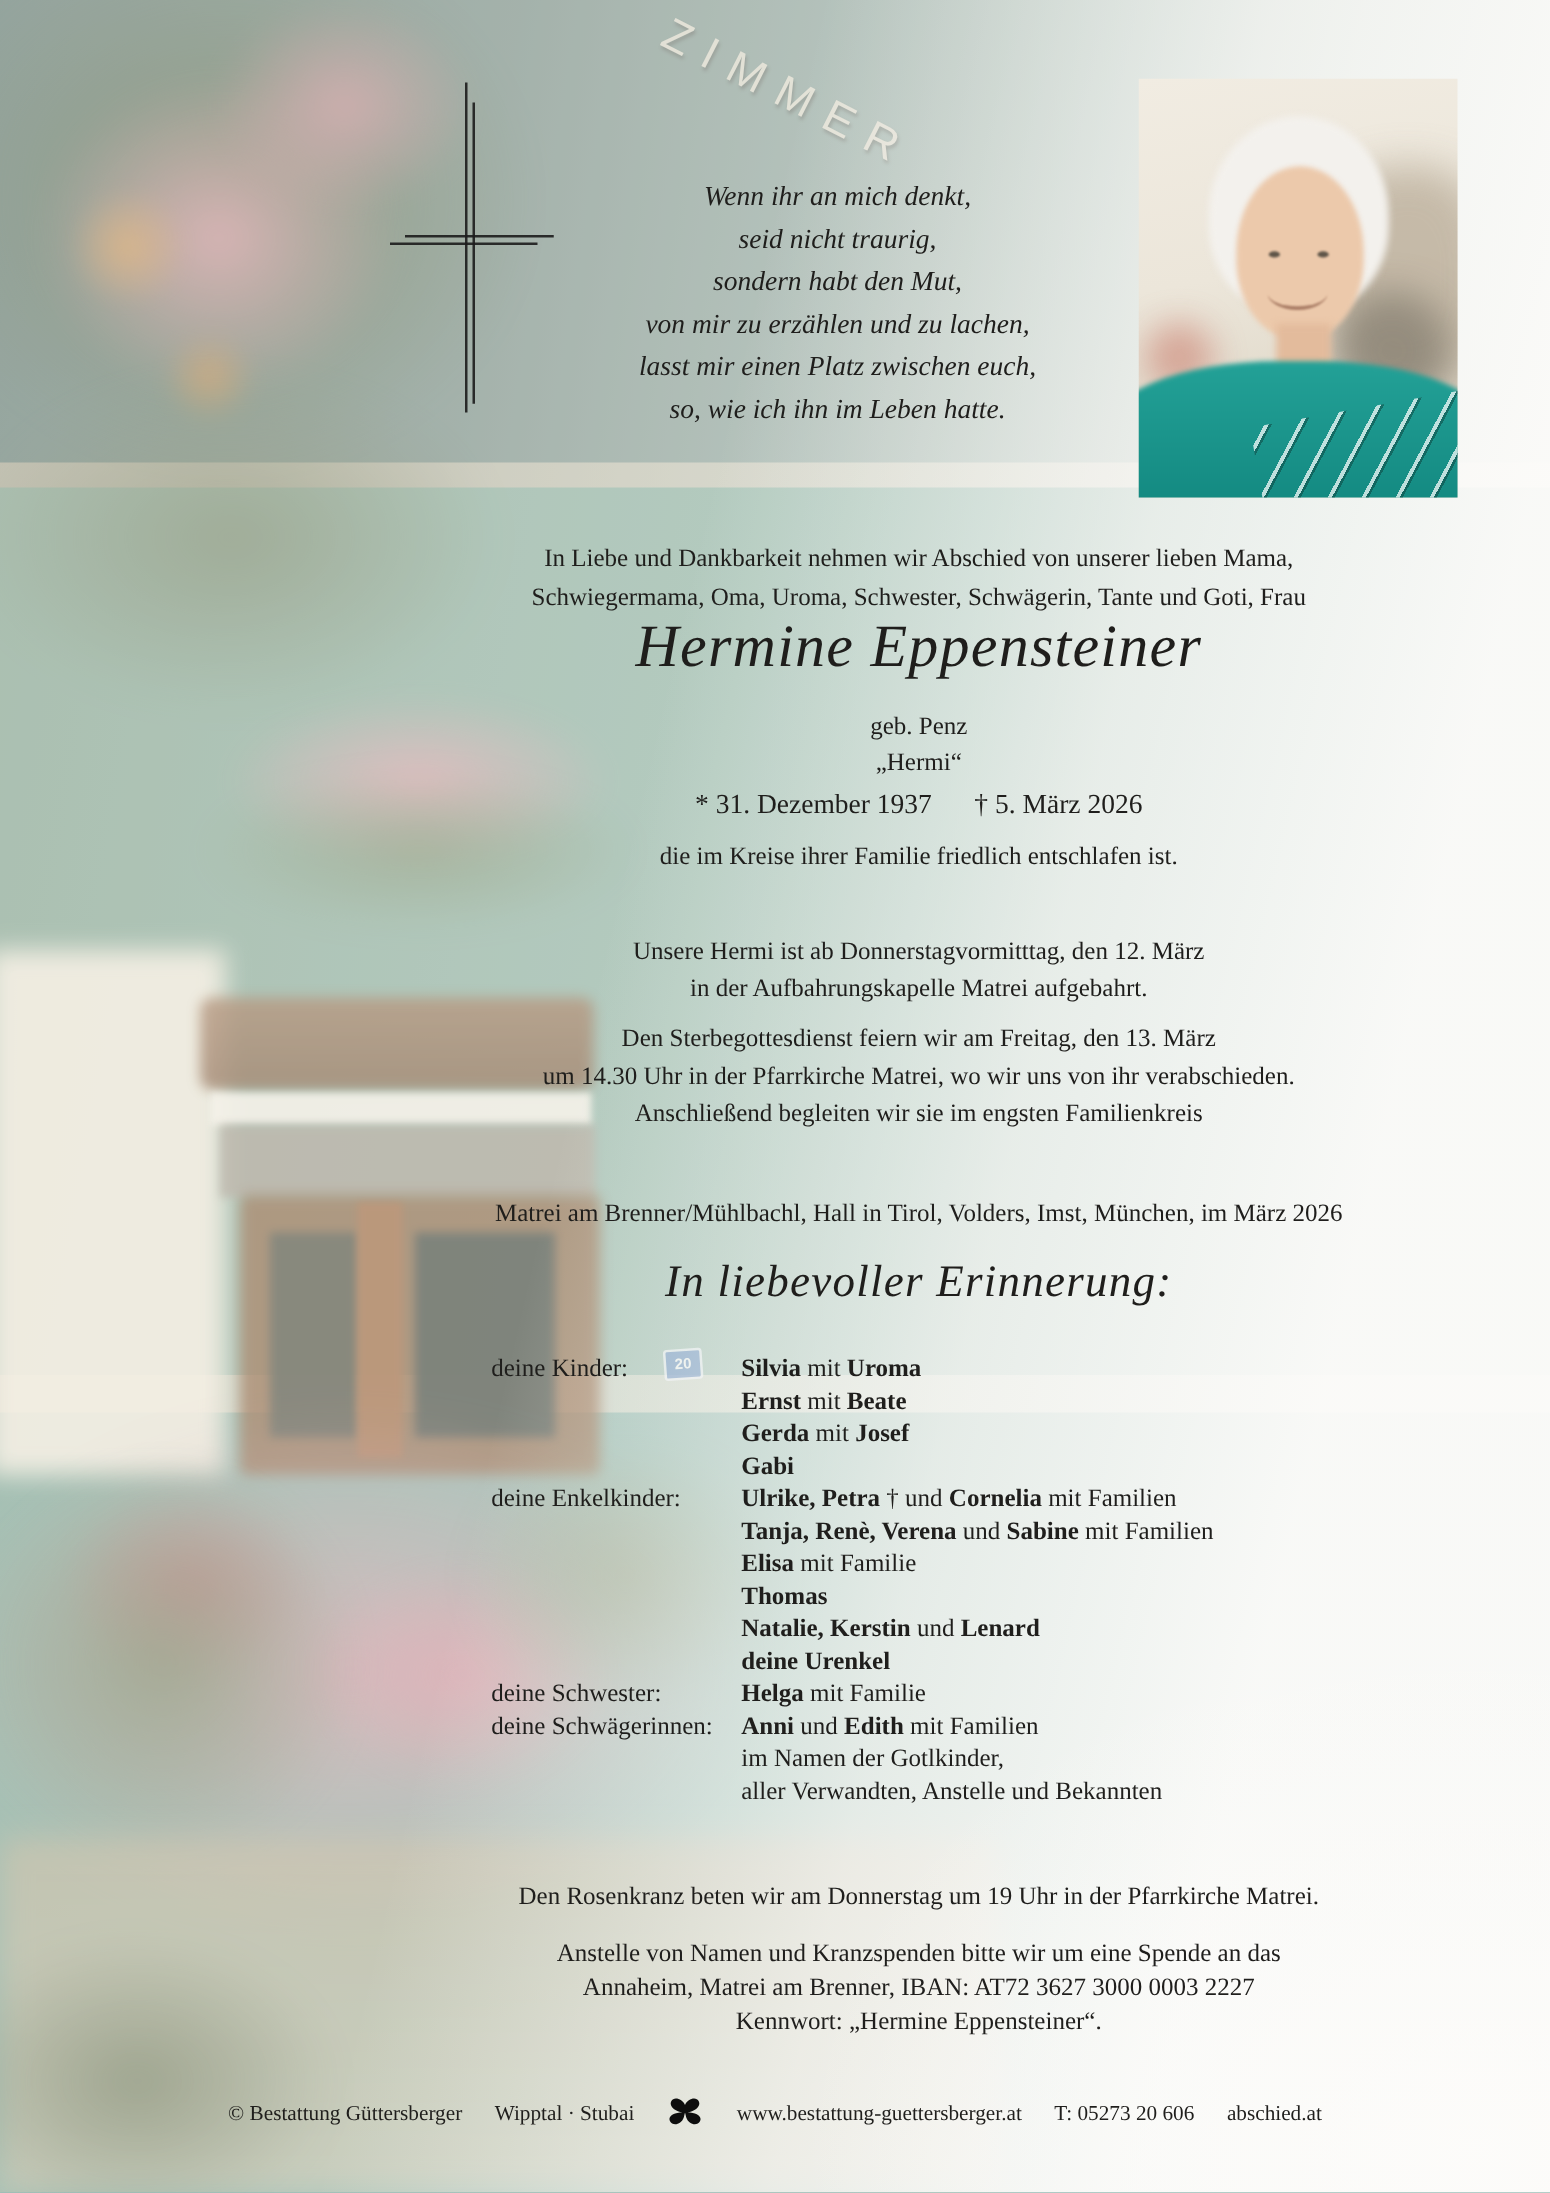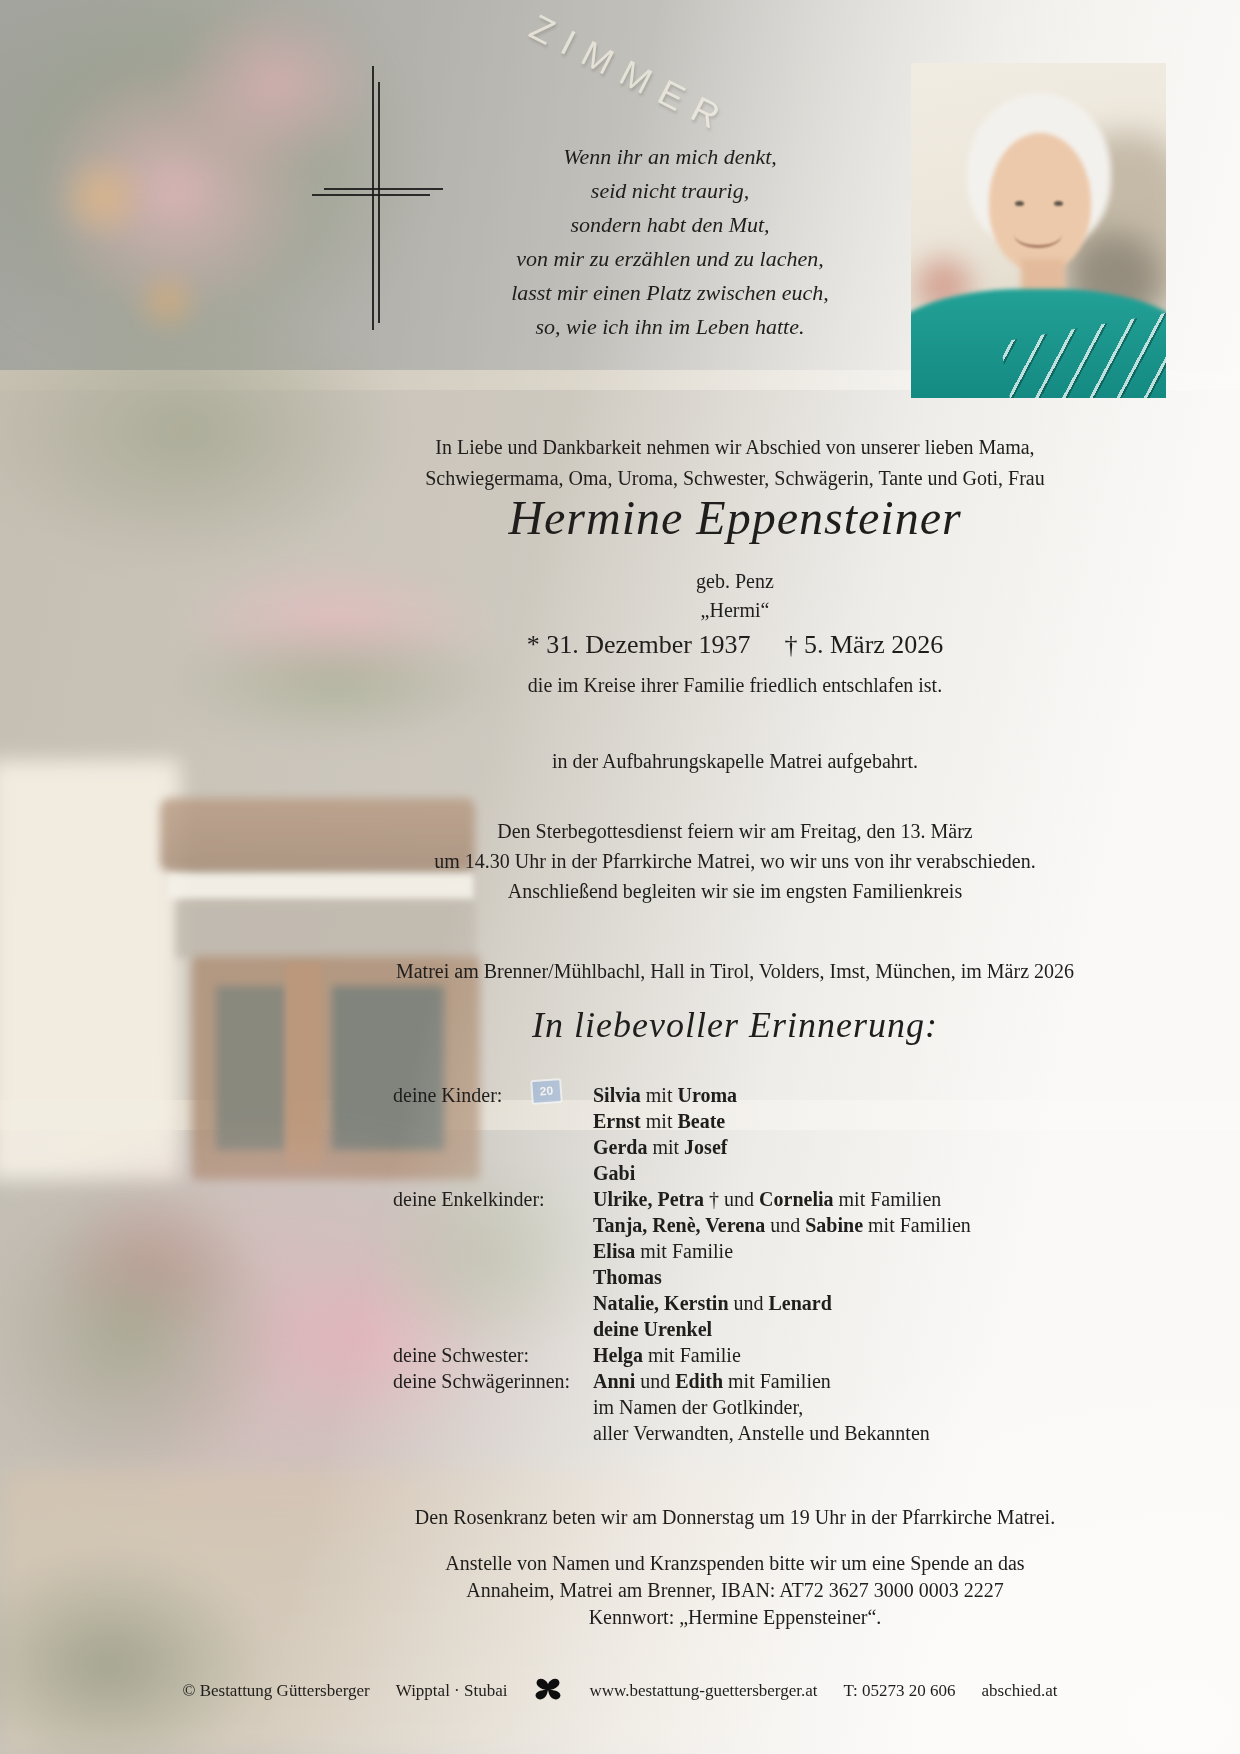--- a/index.html
+++ b/index.html
@@ -1,16 +1,16 @@
 <!DOCTYPE html>
 <html><head>
 <meta charset="utf-8">
 <style>
   html,body{margin:0;padding:0;background:#e8e6e2;}
-  .page{position:relative;width:1240px;height:1754px;margin:0 auto;background:#737373;overflow:hidden;
+  .page{position:relative;width:1240px;height:1754px;margin:0 auto;background:#0f766e;overflow:hidden;
         font-family:"Liberation Serif","DejaVu Serif",serif;color:#1f1e1c;}
   
   .bg{position:absolute;inset:0;z-index:0;}
   .band{position:absolute;}
   .blob{position:absolute;border-radius:50%;}
   .bg-top{left:0;top:0;width:1240px;height:390px;
      background:linear-gradient(99deg,#7e7f77 0%,#9b988f 32%,#c9c6be 62%,#efede8 84%,#f8f6f2 100%);opacity:.78;}
   .bg-mid{left:0;top:370px;width:1240px;height:760px;
      background:linear-gradient(100deg,#d5c3a7 0%,#e9ddc8 42%,#f6f1e8 72%,#fbf9f5 100%);opacity:.6;}
   .bg-bot{left:0;top:1100px;width:1240px;height:654px;
@@ -67,21 +67,21 @@
   .ph-sweater{left:-30px;top:226px;width:315px;height:130px;background:linear-gradient(#23a197,#11867e);border-radius:45% 45% 0 0;filter:blur(2px);}
   .ph-streaks{left:95px;top:262px;width:190px;height:85px;transform:rotate(-10deg);opacity:.85;
      background:repeating-linear-gradient(128deg,rgba(0,0,0,0) 0 9px,rgba(255,255,255,.85) 9px 12px,rgba(10,50,46,.5) 12px 14px,rgba(0,0,0,0) 14px 24px);}
   
   .tb{position:absolute;z-index:5;text-align:center;}
   .poem{left:335px;top:140px;width:670px;font-style:italic;font-size:22px;line-height:34px;}
   .intro{left:390px;top:432px;width:690px;font-size:20px;line-height:31px;}
   .name{left:390px;top:478px;width:690px;font-size:48px;font-style:italic;line-height:80px;letter-spacing:1px;}
   .gebname{left:390px;top:570px;width:690px;font-size:20px;}
   .nickname{left:390px;top:599px;width:690px;font-size:20px;}
-  .dates{left:390px;top:630px;width:690px;font-size:26px;}
+  .dates{left:390px;top:630px;width:690px;font-size:22px;}
   .dates .death{margin-left:34px;}
   .passing{left:390px;top:674px;width:690px;font-size:20px;}
   .laying{left:390px;top:746px;width:690px;font-size:20px;line-height:30px;}
   .service{left:390px;top:816px;width:690px;font-size:20px;line-height:30px;}
   .places{left:340px;top:960px;width:790px;font-size:20px;}
   .remember{left:390px;top:1004px;width:690px;font-size:36px;font-style:italic;letter-spacing:1px;}
   .family{left:393px;top:1082px;width:690px;text-align:left;font-size:20px;line-height:26px;}
   .fam-row{display:flex;}
   .fam-label{width:200px;flex:0 0 200px;}
   .fam-value{flex:1;}
@@ -169,20 +169,21 @@
   <div class="tb name">Hermine Eppensteiner</div>
   <div class="tb gebname">geb. Penz</div>
   <div class="tb nickname">„Hermi“</div>
   <div class="tb dates">
     <span class="birth">* 31. Dezember 1937</span><span class="death">† 5. März 2026</span>
   </div>
 
   <div class="tb passing">die im Kreise ihrer Familie friedlich entschlafen ist.</div>
 
   <div class="tb laying">
+      <div>Unsere Hermi ist ab Donnerstagvormitttag, den 12. März</div>
       <div>in der Aufbahrungskapelle Matrei aufgebahrt.</div>
     </div>
 
   <div class="tb service">
       <div>Den Sterbegottesdienst feiern wir am Freitag, den 13. März</div>
       <div>um 14.30 Uhr in der Pfarrkirche Matrei, wo wir uns von ihr verabschieden.</div>
       <div>Anschließend begleiten wir sie im engsten Familienkreis</div>
     </div>
 
   <div class="tb places">Matrei am Brenner/Mühlbachl, Hall in Tirol, Volders, Imst, München, im März 2026</div>

